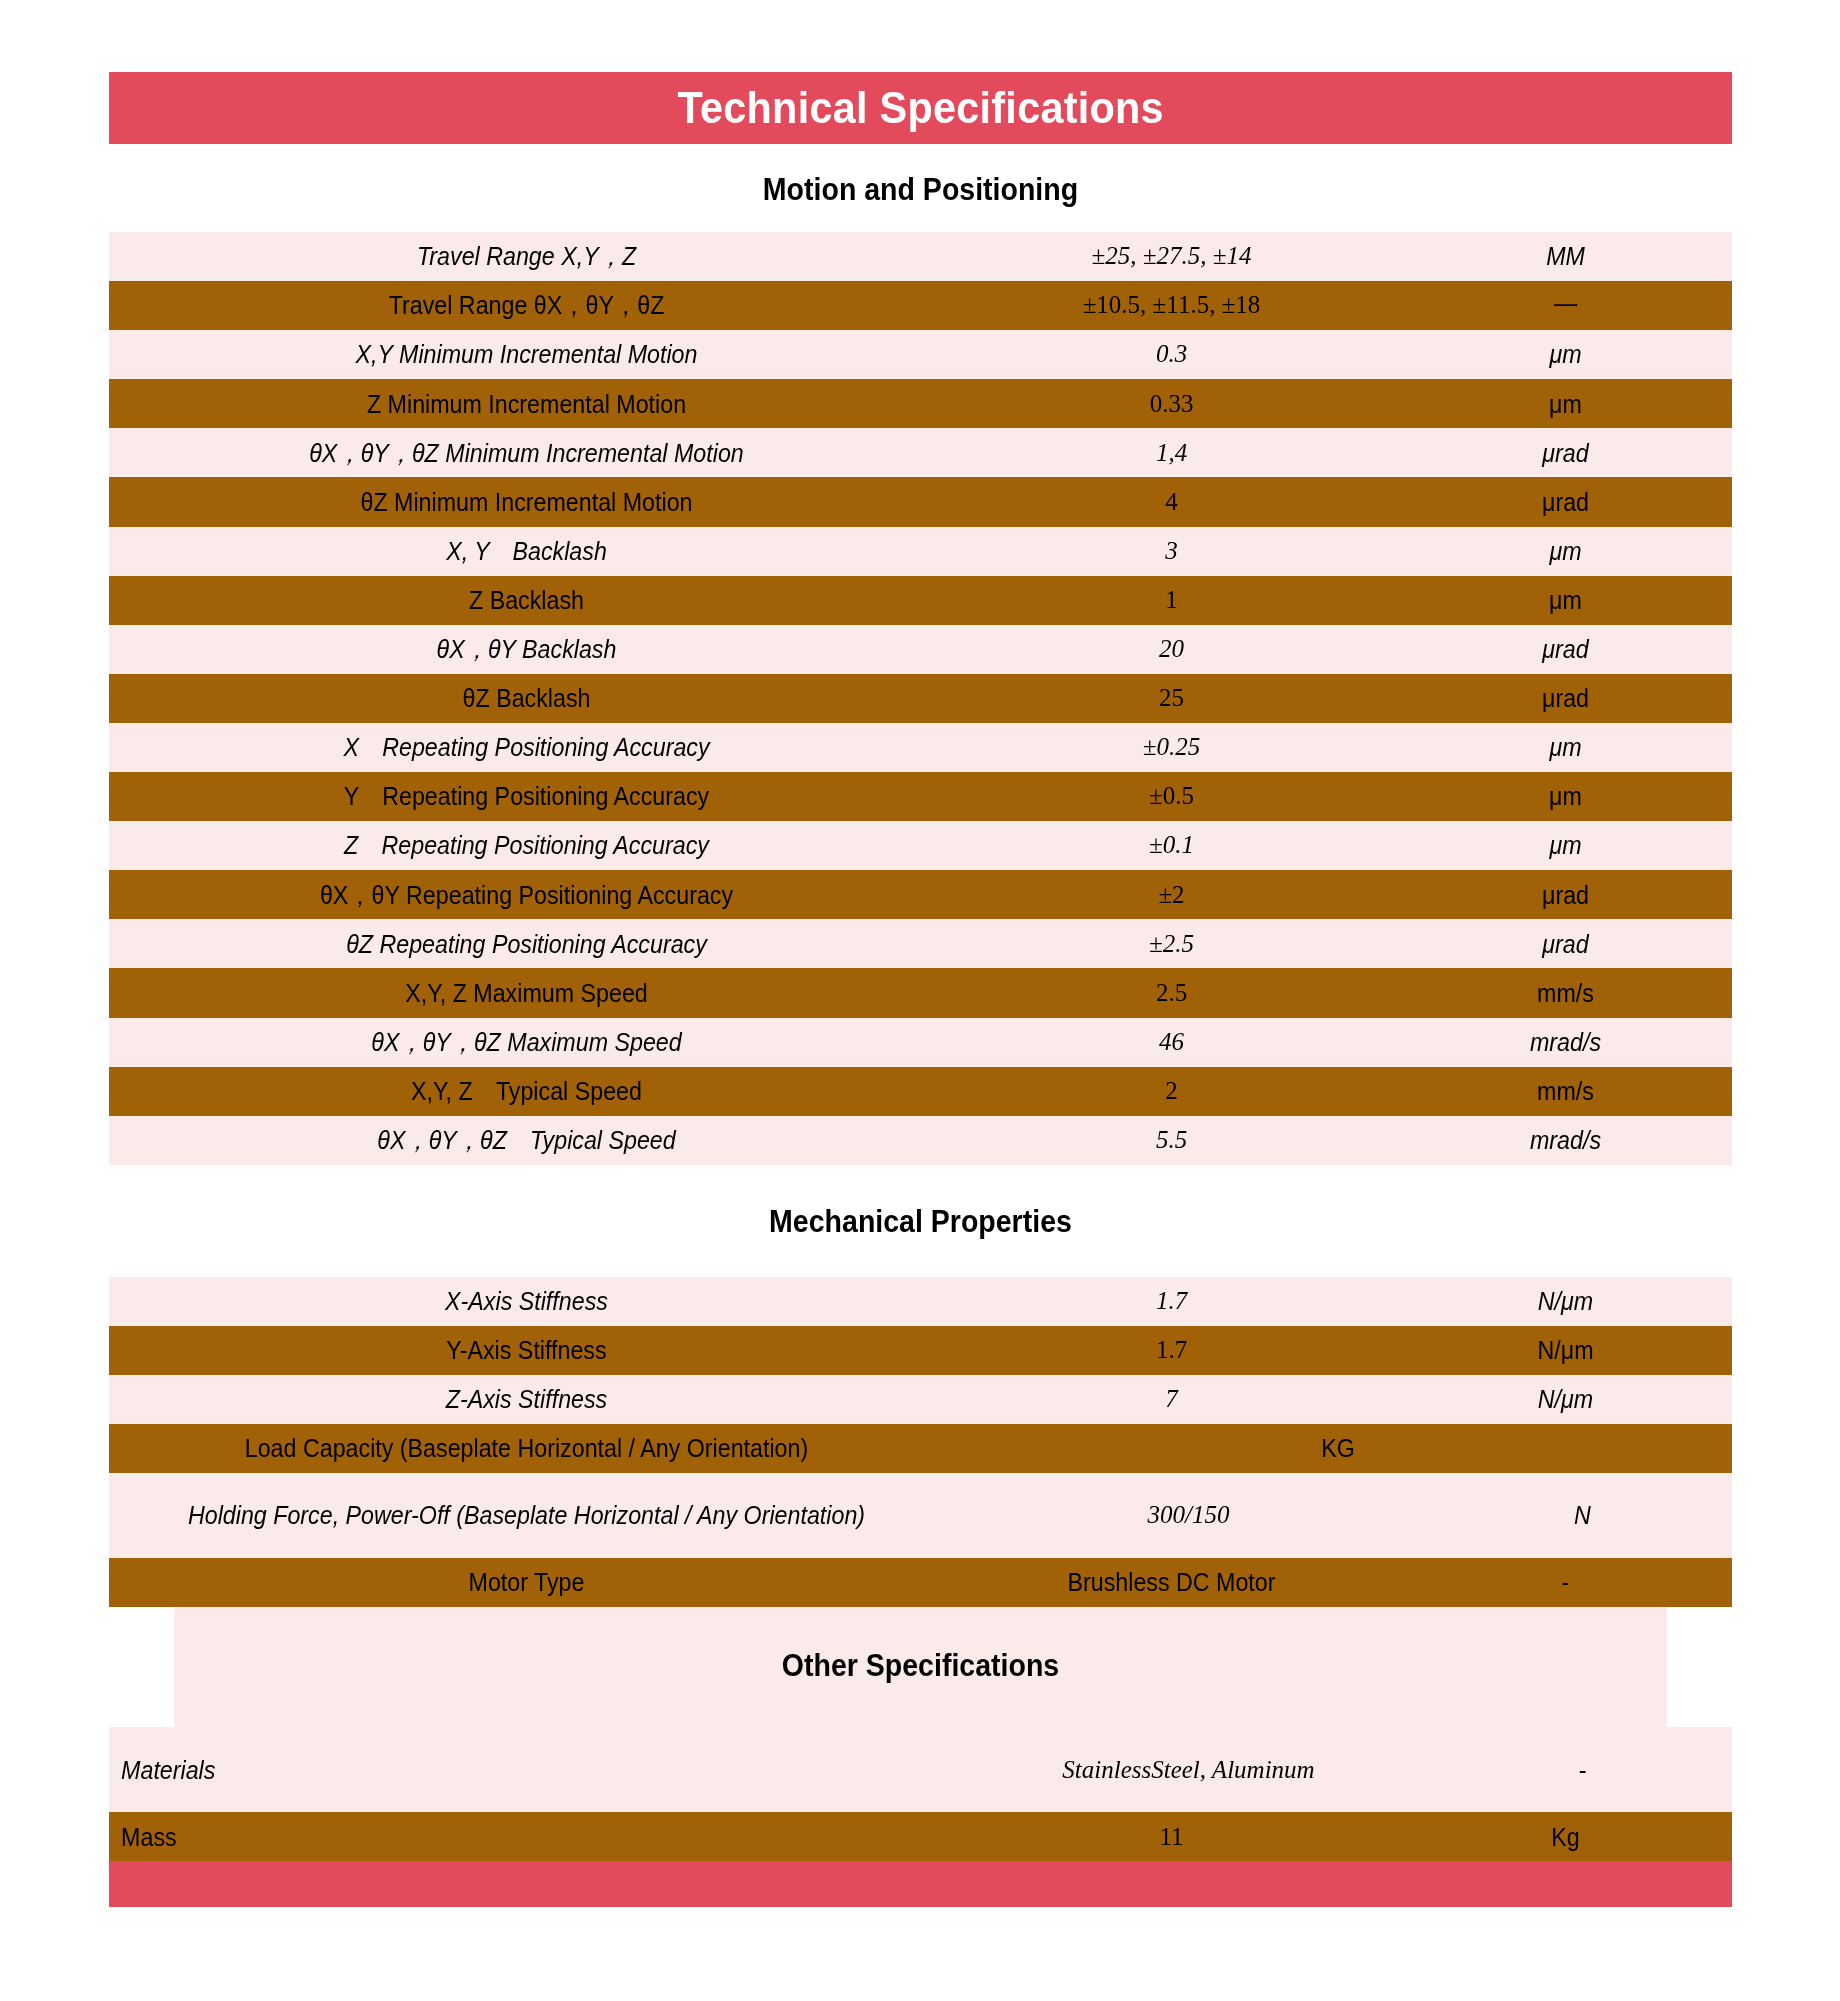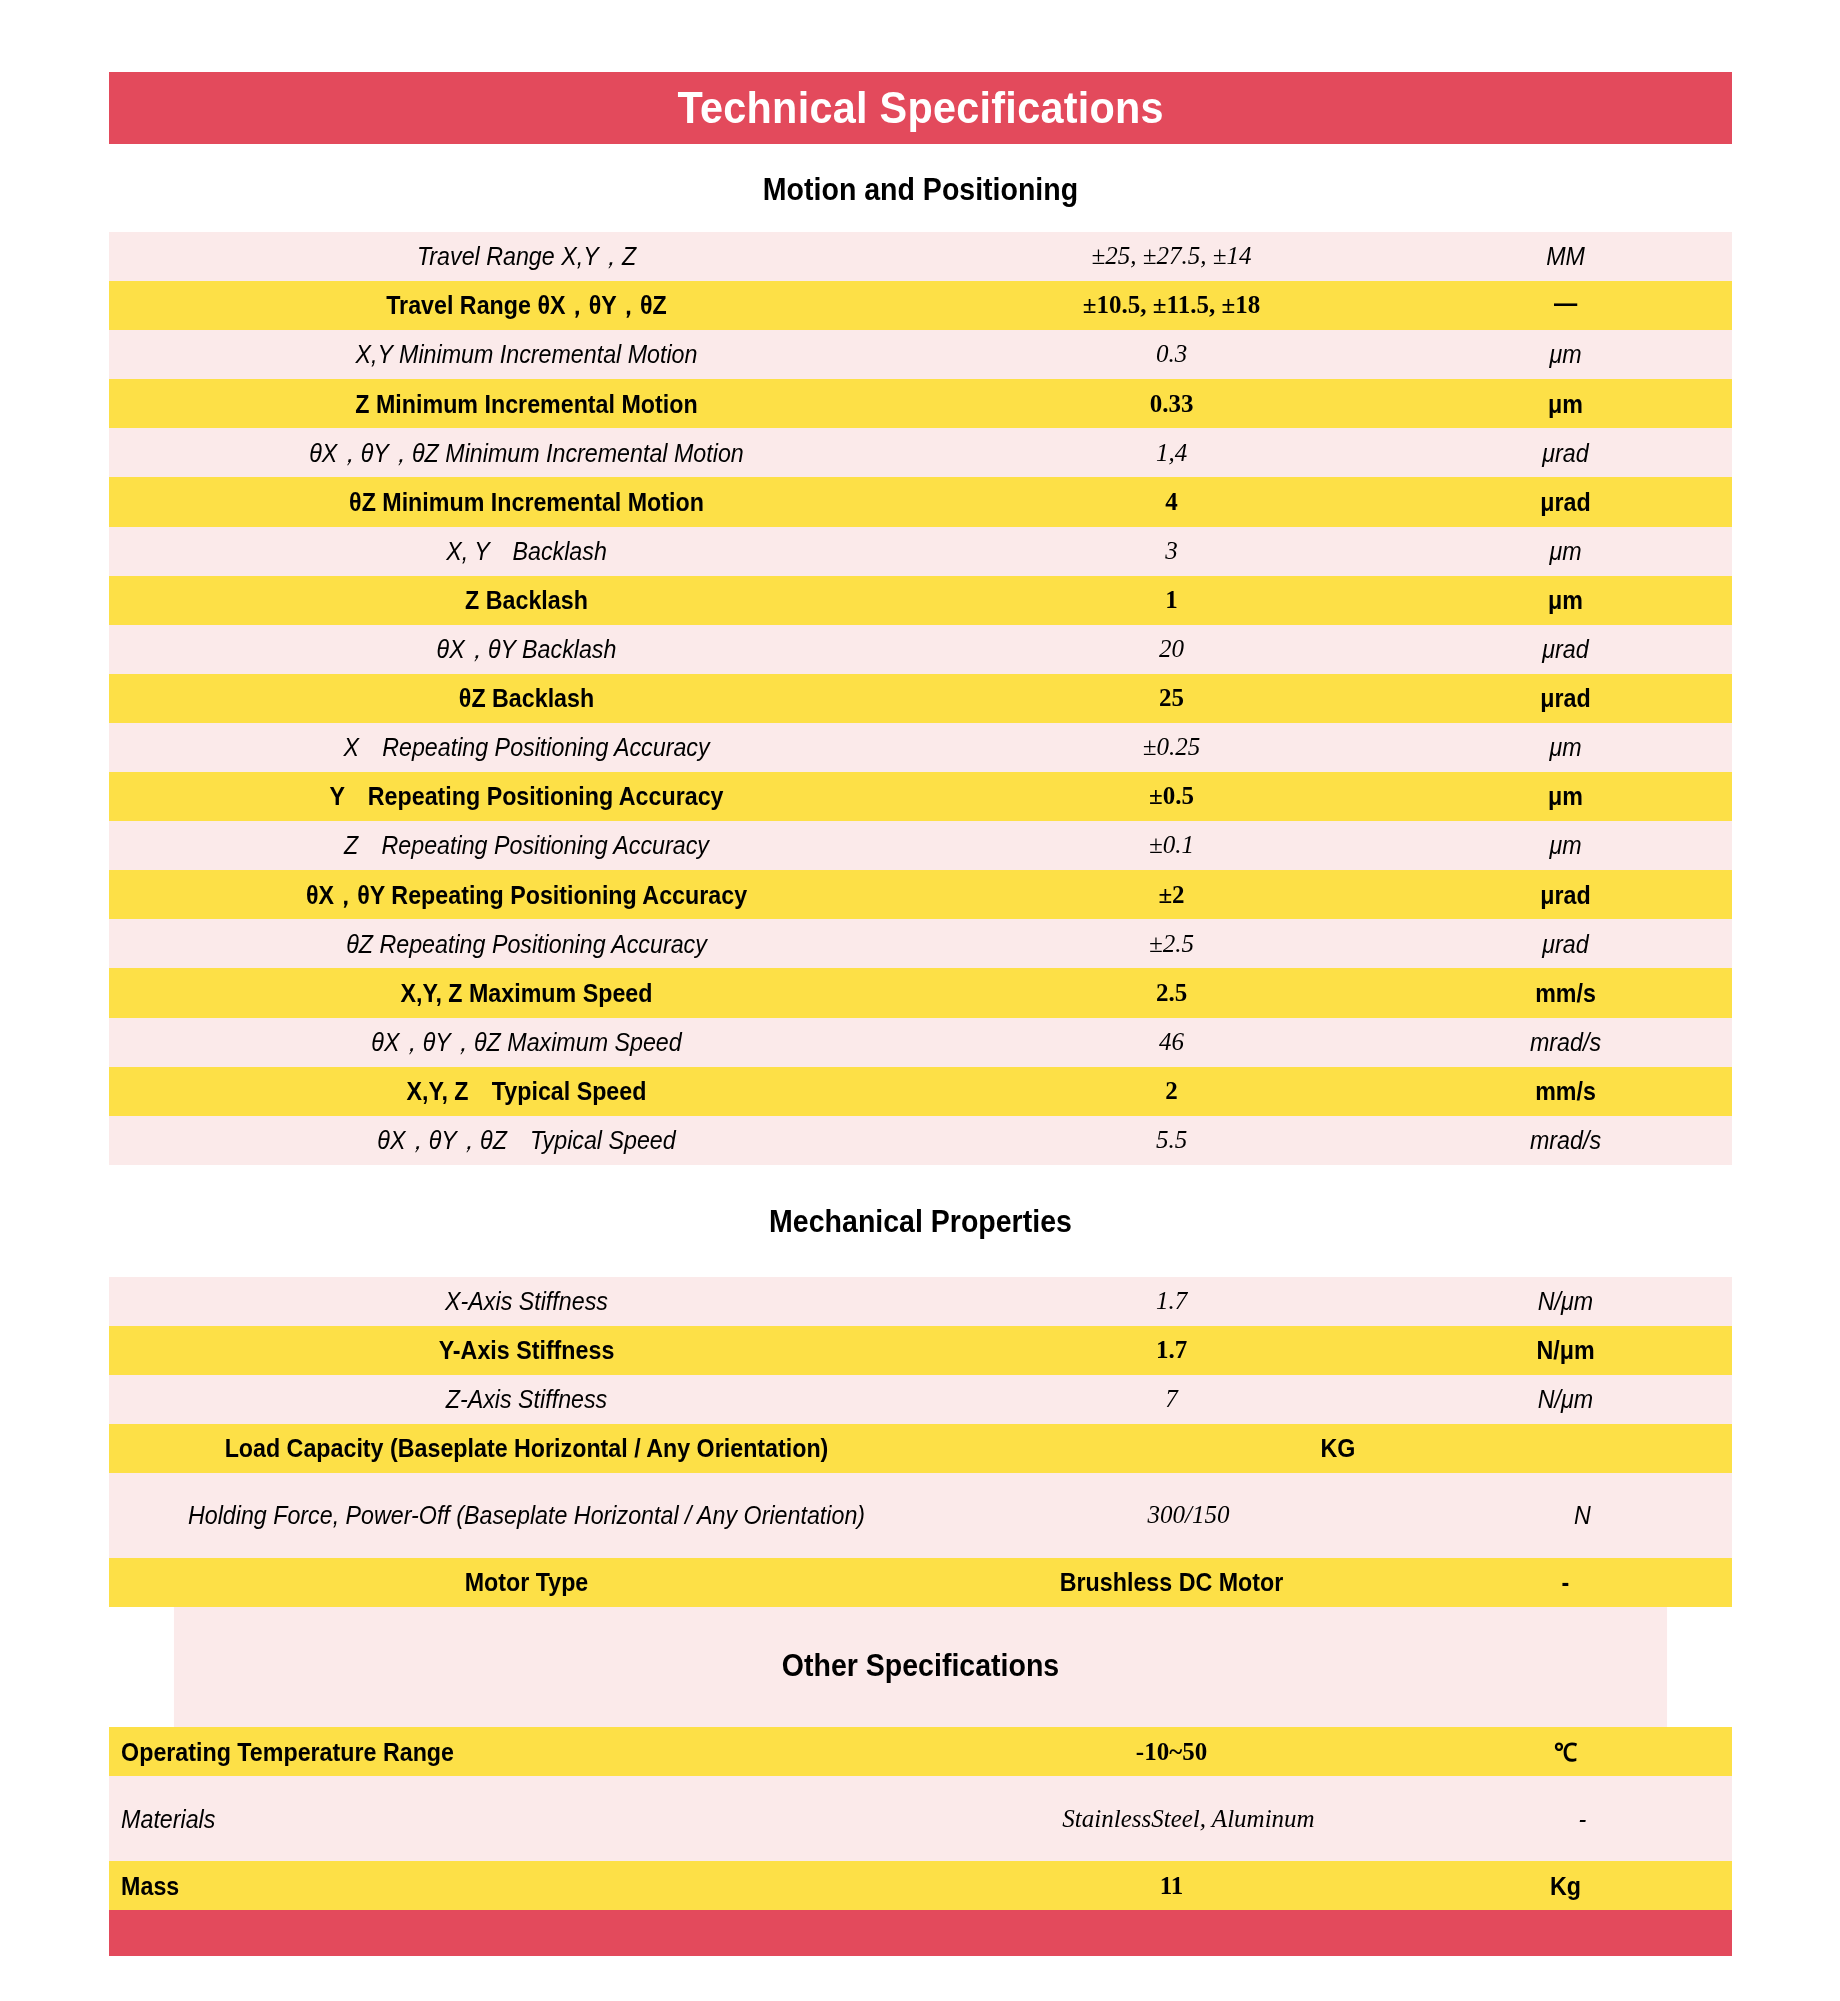--- a/index.html
+++ b/index.html
@@ -78,21 +78,21 @@
 
   
   .row {
     display: flex;
     align-items: center;
     width: 100%;
     box-sizing: border-box;
     min-height: 46px;
   }
   .row.alt { background: #fbeaea; font-style: italic; }
-  .row.plain { background: #fde047; font-weight: bold; }
+  .row.plain { background: #a16207; }
 
   .c-label {
     flex: 0 0 835px;
     width: 835px;
     text-align: center;
     font-size: 25px;
     color: #000000;
     font-family: "Liberation Sans", sans-serif;
     padding: 8.3px 13px;
     box-sizing: border-box;
@@ -279,25 +279,20 @@
       <div class="row plain">
         <div class="c-label">Motor Type</div>
         <div class="c-value sans">Brushless DC Motor</div>
         <div class="c-unit">-</div>
       </div>
     </div>
 
     <div class="section-head section-head-other">Other Specifications</div>
 
     <div>
-      <div class="row plain left">
-        <div class="c-label">Operating Temperature Range</div>
-        <div class="c-value">-10~50</div>
-        <div class="c-unit">℃</div>
-      </div>
       <div class="row alt left taller">
         <div class="c-label">Materials</div>
         <div class="c-value">StainlessSteel, Aluminum</div>
         <div class="c-unit">-</div>
       </div>
       <div class="row plain left">
         <div class="c-label">Mass</div>
         <div class="c-value">11</div>
         <div class="c-unit">Kg</div>
       </div>

